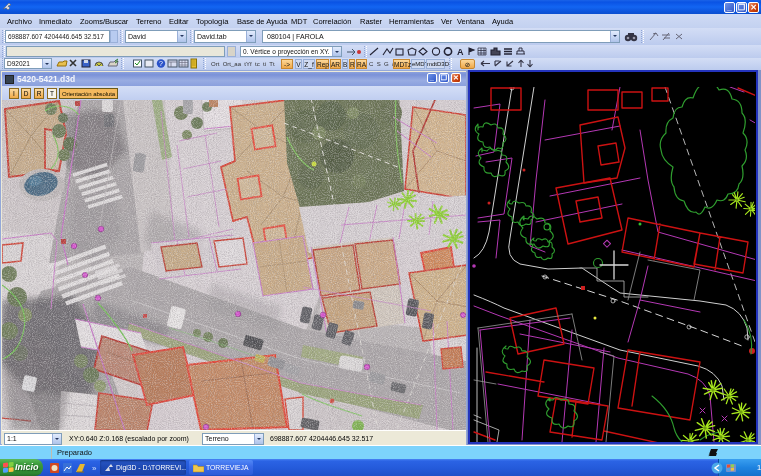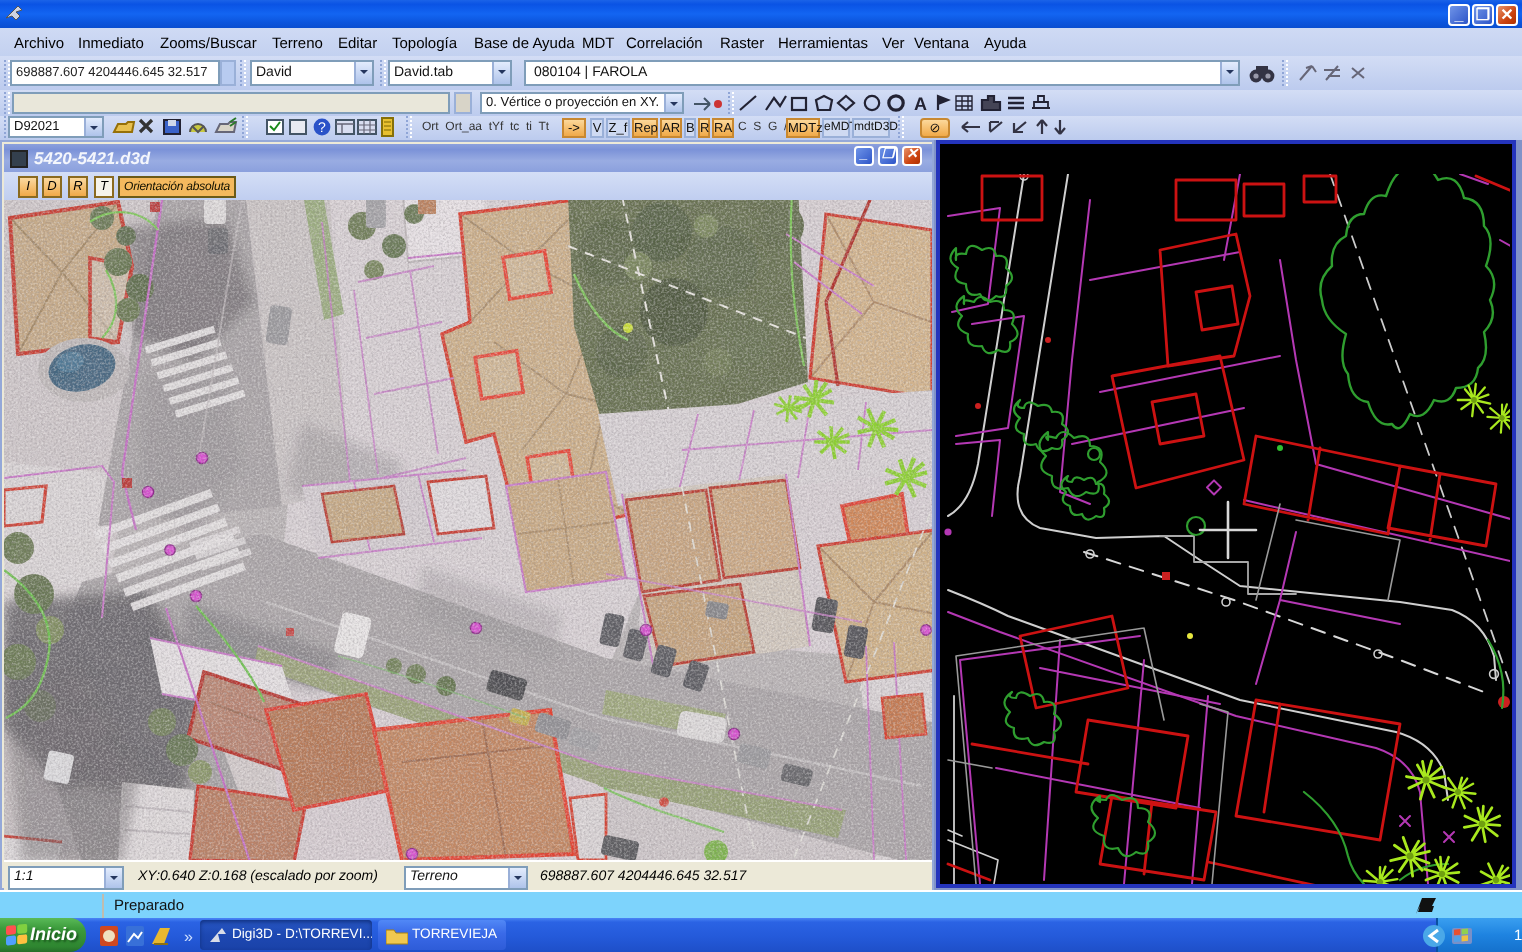--- a/index.html
+++ b/index.html
@@ -23,21 +23,21 @@
 .cmb{position:absolute;background:#fff;border:1px solid #7f9db9;font-size:7px;color:#111;}
 .cmb .dd{position:absolute;right:0;top:0;bottom:0;width:9px;background:linear-gradient(180deg,#e3ecfd,#aec3ea);border-left:1px solid #9ab0d8;}
 .dd:after{content:"";position:absolute;left:2px;top:40%;border:2.5px solid transparent;border-top-color:#25365e;}
 .grip{position:absolute;width:3px;border-left:1px dotted #8fa5d6;border-right:1px dotted #ffffff;}
 .obtn{position:absolute;background:linear-gradient(180deg,#fcd89a,#f0a948);border:1px solid #c88830;font-size:6.5px;color:#111;text-align:center;}
 .wbtn{position:absolute;background:#cfdaf2;border:1px solid #9ab0d8;font-size:6.5px;color:#111;text-align:center;}
 .tlbl{position:absolute;font-size:6.5px;color:#333;}
 
 #mdi{left:0;top:70px;width:761px;height:375px;background:#8193c8;}
 
-#lwin{left:0;top:0;width:467px;height:375px;background:#ece9d8;border:1px solid #94a8d8;font-style:italic;}
+#lwin{left:0;top:0;width:467px;height:375px;background:#ece9d8;border:1px solid #94a8d8;}
 #ltitle{left:1px;top:1px;width:464px;height:14px;background:linear-gradient(180deg,#8ba0dd 0%,#7b92d8 20%,#99ace2 60%,#8ba0dd 100%);color:#f4f6fc;font-weight:bold;font-size:8.5px;line-height:14px;}
 #lstrip{left:1px;top:15px;width:464px;height:14px;background:linear-gradient(180deg,#d4def6,#c0cef0);}
 .sbtn{position:absolute;top:1.5px;width:10px;height:11px;background:linear-gradient(180deg,#fbd9a0,#f0a948);border:1px solid #8a6a20;font-size:6.5px;text-align:center;line-height:10px;color:#000;}
 #ltip{position:absolute;left:57px;top:1.5px;height:11px;background:#f4b95e;border:1px solid #6a5a18;font-size:6px;line-height:10px;padding:0 2px;color:#101000;letter-spacing:-0.1px;}
 #photo{left:1px;top:29px;width:464px;height:330px;background:#b9b3b4;overflow:hidden;}
 #lstat{left:1px;top:359px;width:464px;height:15px;background:#ece9d8;border-top:1px solid #fff;font-size:7px;}
 
 #rwin{left:468px;top:0px;width:290px;height:374px;background:#000;border:2px solid #2434bc;}
 #rtitle{left:0;top:0;width:286px;height:14px;background:linear-gradient(180deg,#2a6ae8 0%,#0b52e4 25%,#2e6cf0 60%,#0b4ed6 100%);color:#fff;font-weight:bold;font-size:8.5px;line-height:14px;}
 #cad{left:1px;top:15px;width:284px;height:355px;background:#000;overflow:hidden;}

